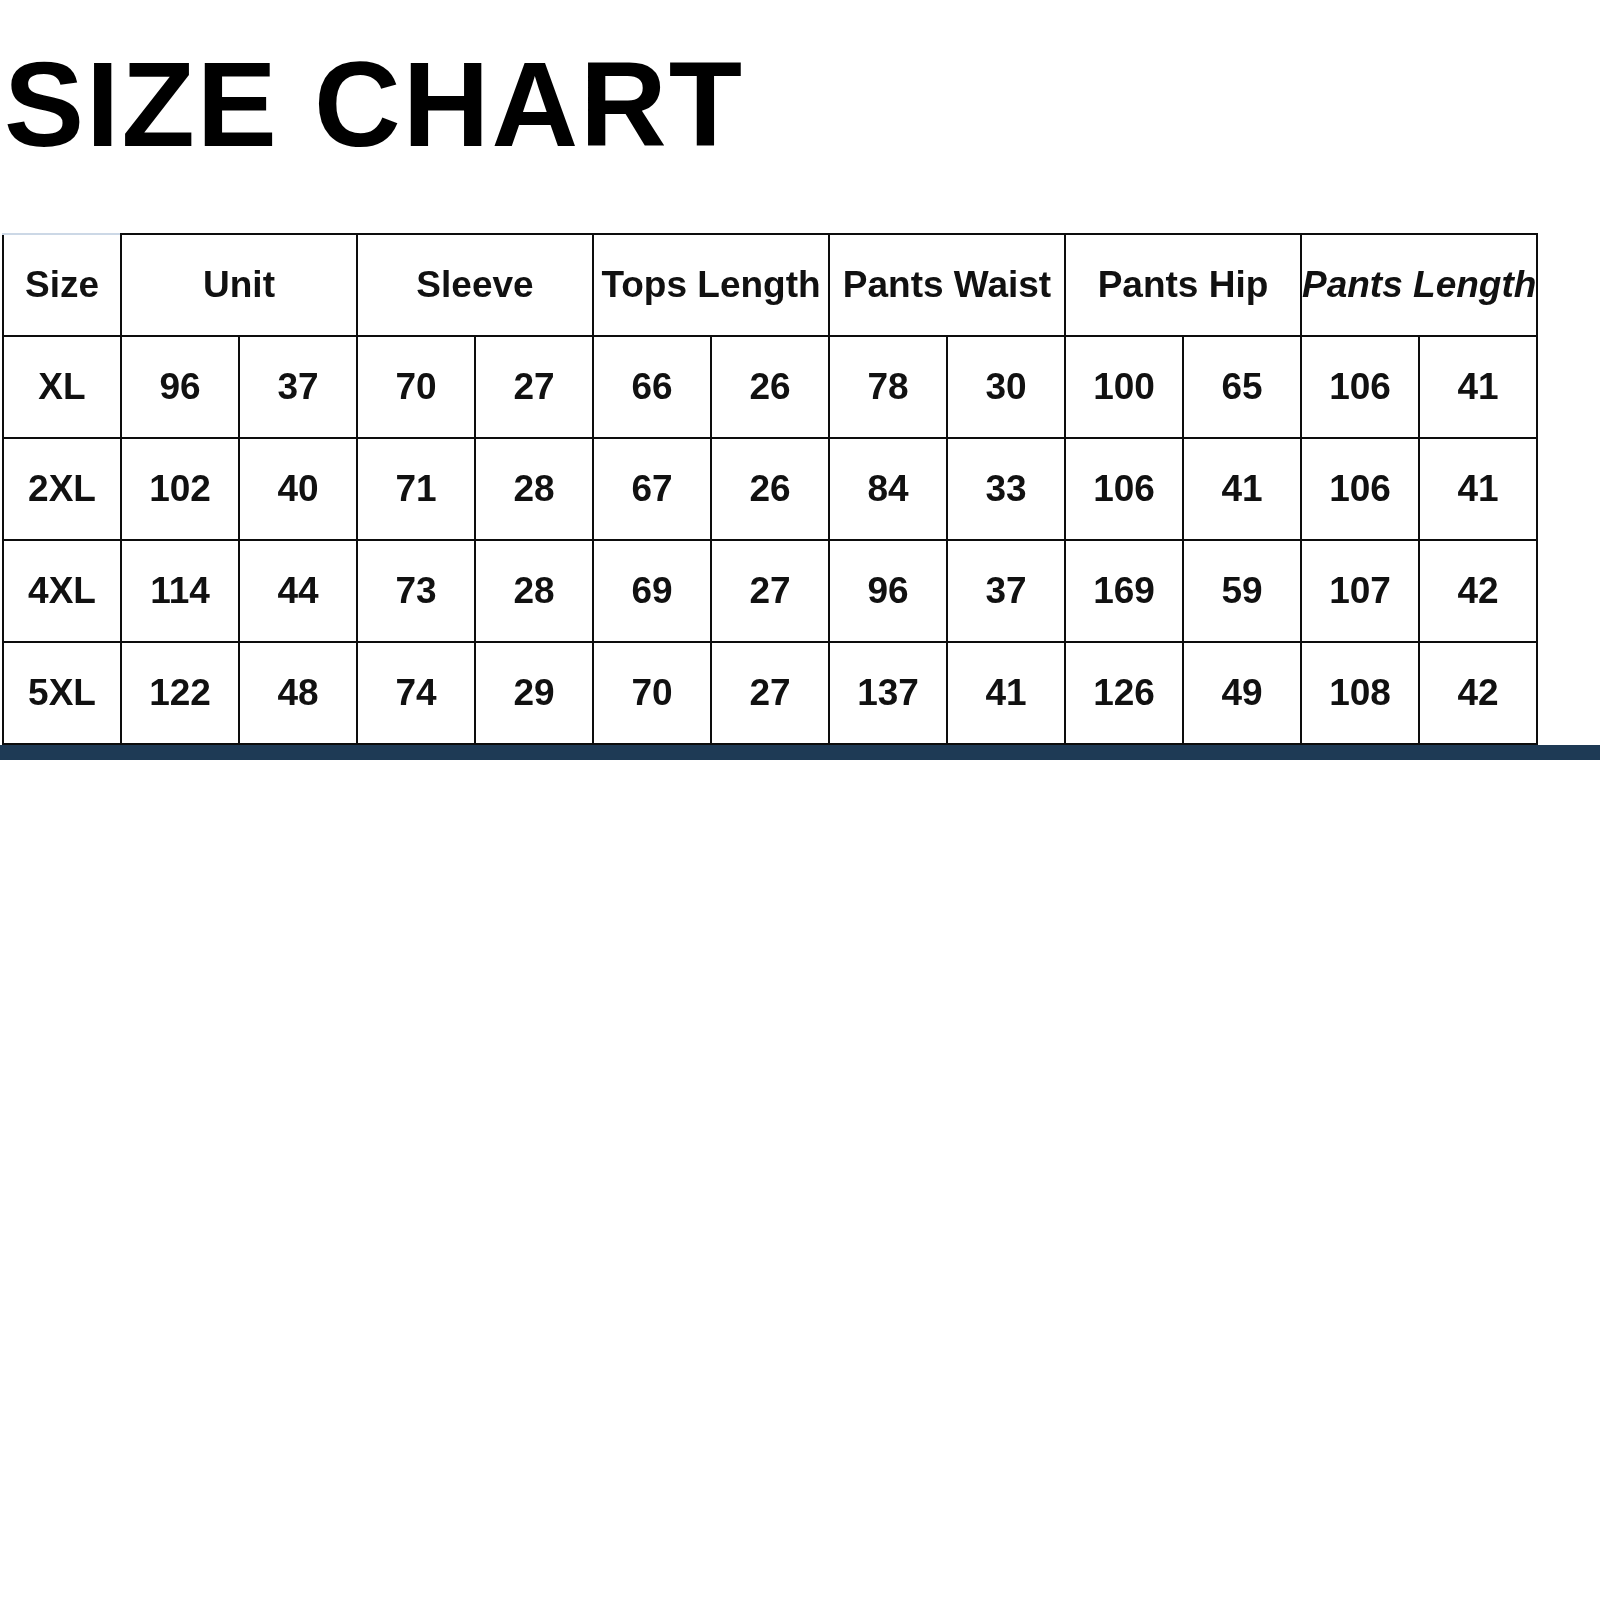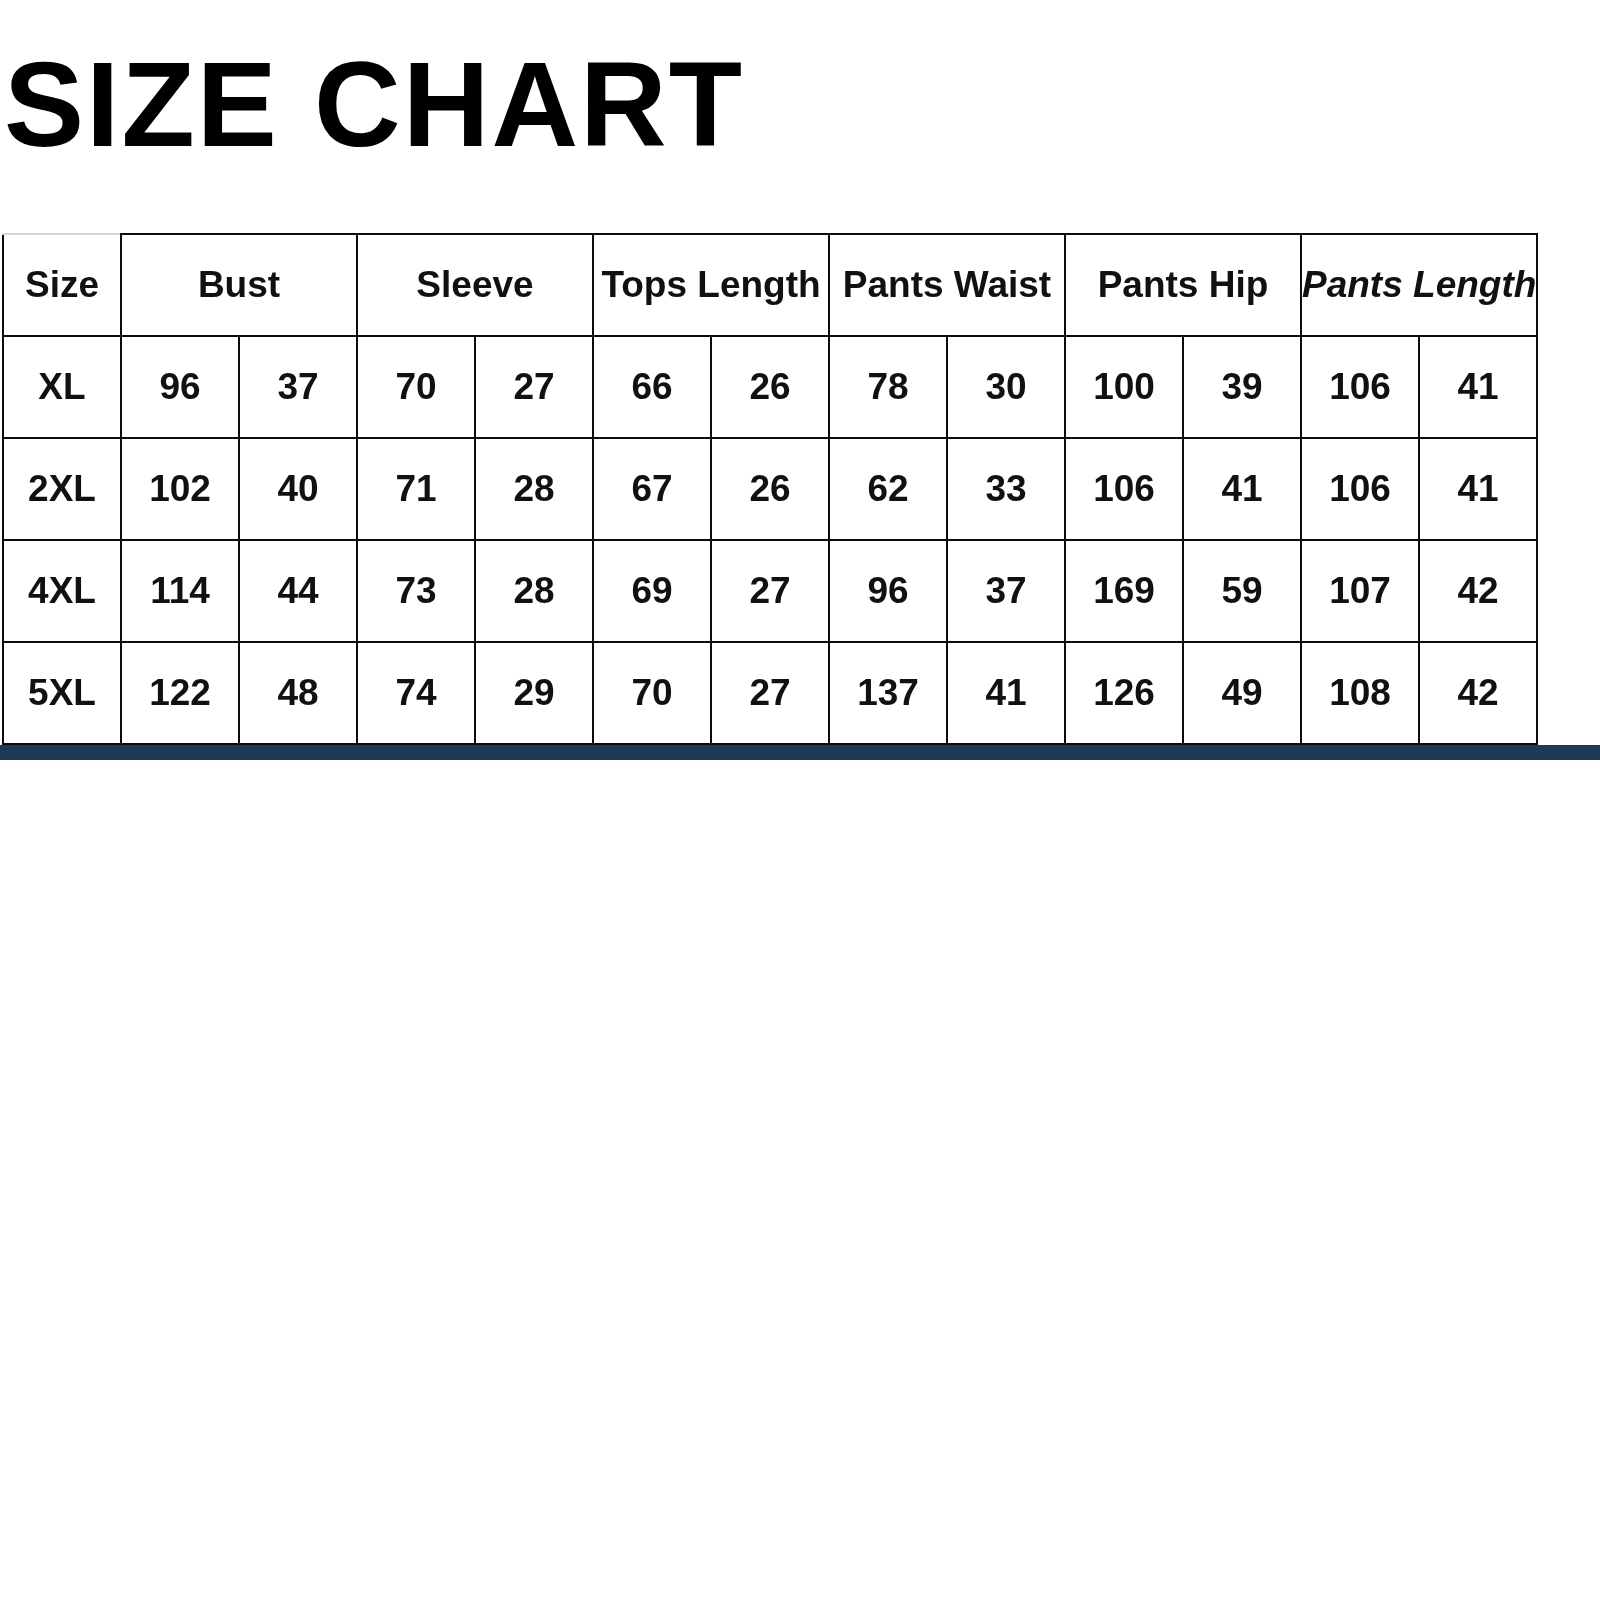--- a/index.html
+++ b/index.html
@@ -69,51 +69,51 @@
 </head>
 <body>
 
 <h1 class="page-title">SIZE CHART</h1>
 
 <div class="table-wrap">
   <table class="size-chart">
     <tbody>
       <tr>
         <th class="corner">Size</th>
-        <th colspan="2">Bust</th>
+        <th colspan="2">Unit</th>
         <th colspan="2">Sleeve</th>
         <th colspan="2">Tops Length</th>
         <th colspan="2">Pants Waist</th>
         <th colspan="2">Pants Hip</th>
         <th colspan="2" class="light-left">Pants Length</th>
       </tr>
       <tr>
         <th>XL</th>
         <td>96</td>
         <td>37</td>
         <td>70</td>
         <td>27</td>
         <td>66</td>
         <td>26</td>
         <td>78</td>
         <td>30</td>
         <td>100</td>
-        <td>39</td>
+        <td>65</td>
         <td>106</td>
         <td>41</td>
       </tr>
       <tr>
         <th>2XL</th>
         <td>102</td>
         <td>40</td>
         <td>71</td>
         <td>28</td>
         <td>67</td>
         <td>26</td>
-        <td>62</td>
+        <td>84</td>
         <td>33</td>
         <td>106</td>
         <td>41</td>
         <td>106</td>
         <td>41</td>
       </tr>
       <tr>
         <th>4XL</th>
         <td>114</td>
         <td>44</td>

